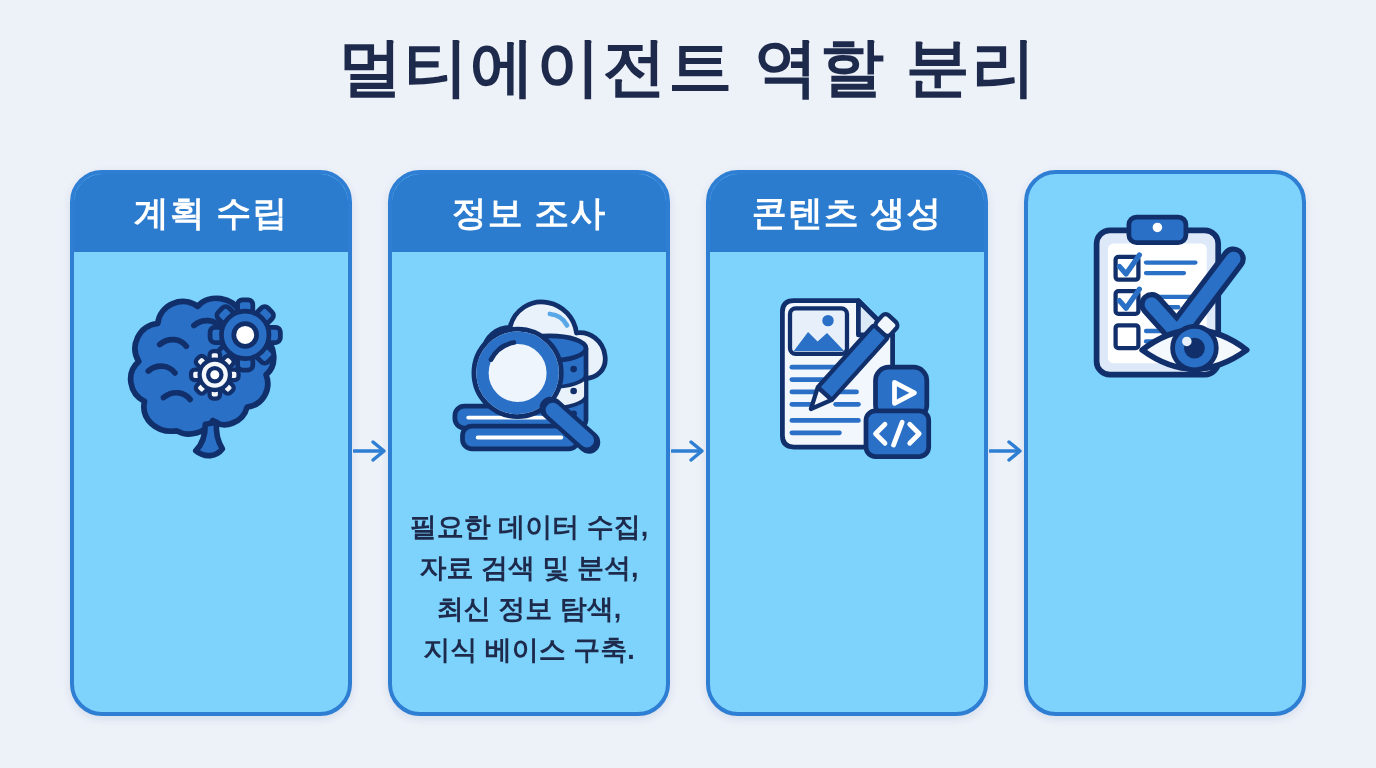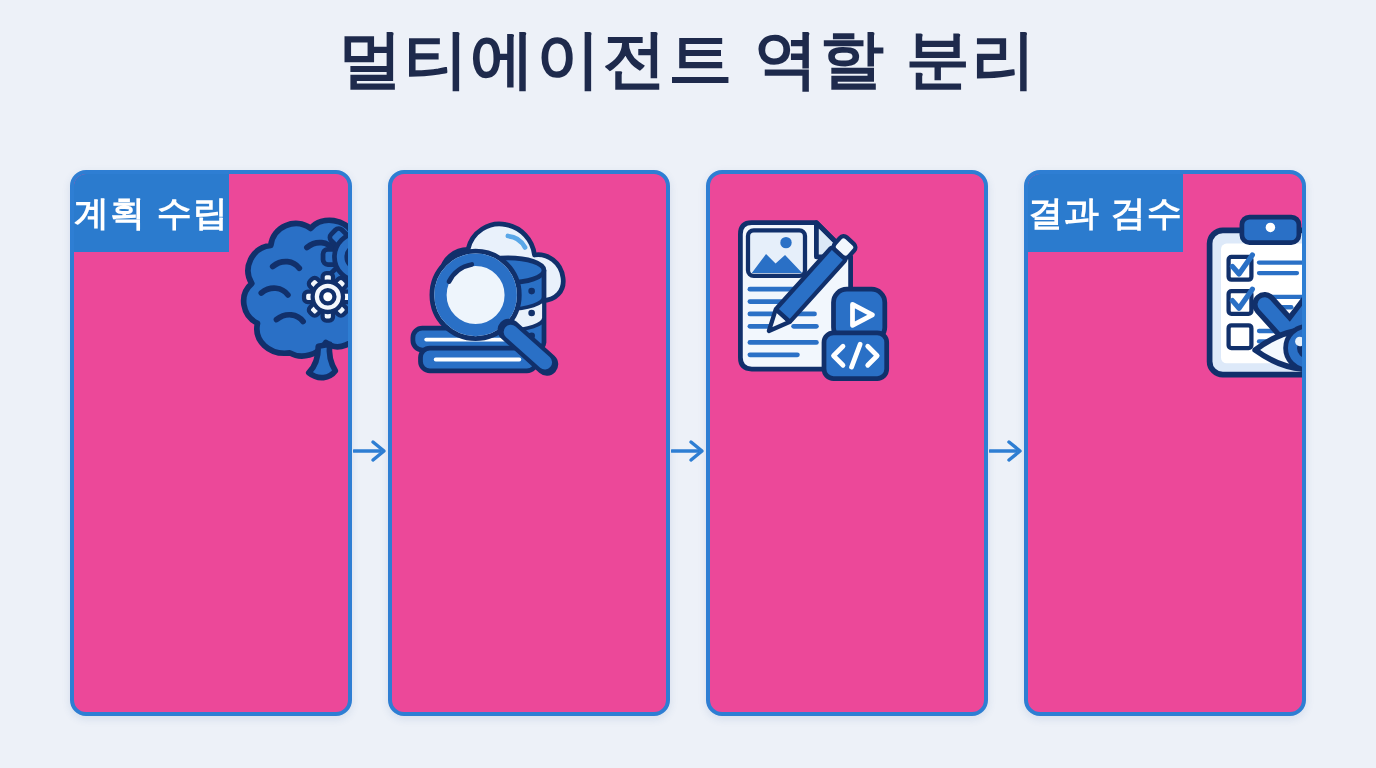--- a/index.html
+++ b/index.html
@@ -5,44 +5,44 @@
   * { margin:0; padding:0; box-sizing:border-box; }
   html,body { width:1376px; height:768px; }
   body {
     background:#edf1f8;
     font-family:"Liberation Sans", sans-serif;
     overflow:hidden;
   }
   .stage { position:relative; width:1376px; height:768px; }
 
   .page-title {
-    padding-top:16px;
+    padding-top:24px;
     text-align:center;
     font-size:64px;
     font-weight:900;
     letter-spacing:2px;
     color:#1e2a4c;
   }
 
   .cards {
     position:absolute;
     left:0; right:0; top:170px;
     display:flex;
     justify-content:center;
     align-items:flex-start;
   }
   .card {
     width:282px;
     height:546px;
-    background:#ec4899;
+    background:#7dd3fc;
     border:4px solid #2e7ed3;
-    border-radius:16px;
+    border-radius:32px;
     overflow:hidden;
     display:flex;
-    flex-direction:row;
+    flex-direction:column;
     box-shadow:0 3px 9px rgba(40,80,150,0.12);
     flex:none;
   }
   .card-header {
     height:78px;
     flex:none;
     background:#2b7bce;
     display:flex;
     align-items:center;
     justify-content:center;
@@ -137,20 +137,23 @@
     <div class="arrow-cell">
       <svg width="34" height="26" viewBox="0 0 34 26">
         <g fill="none" stroke="#2e7ed3" stroke-width="3.5" stroke-linecap="round" stroke-linejoin="round">
           <path d="M1,13 H27"></path>
           <path d="M20,4 L31,13 L20,22"></path>
         </g>
       </svg>
     </div>
 
     <div class="card">
+      <div class="card-header">
+        <span class="card-header-title">정보 조사</span>
+      </div>
       <div class="icon-area">
         <svg width="190" height="190" viewBox="0 0 200 200">
 
           <path d="M80,108 C62,108 50,94 52,78 C54,64 66,54 80,54 C84,36 102,24 120,28 C136,31 148,44 150,60 C164,58 178,68 180,84 C182,98 172,108 158,108 Z" fill="#e9f1fb" stroke="#11306b" stroke-width="5" stroke-linejoin="round"></path>
           <path d="M122,40 A22,22 0 0 1 140,52" stroke="#5aa7e8" stroke-width="5" fill="none" stroke-linecap="round"></path>
 
           <path d="M84,76 L84,152 A38,13 0 0 0 160,152 L160,76" fill="#2a70c6" stroke="#11306b" stroke-width="5"></path>
           <ellipse cx="122" cy="76" rx="38" ry="13" fill="#2a70c6" stroke="#11306b" stroke-width="5"></ellipse>
           <path d="M84,104 A38,13 0 0 0 160,104 L160,126 A38,13 0 0 1 84,126 Z" fill="#e9f1fb" stroke="#11306b" stroke-width="4"></path>
           <circle cx="147" cy="98" r="3.5" fill="#11306b"></circle>
@@ -163,33 +166,42 @@
           </g>
           <path d="M36,149 H118" stroke="#ffffff" stroke-width="4" stroke-linecap="round"></path>
           <path d="M46,170 H134" stroke="#ffffff" stroke-width="4" stroke-linecap="round"></path>
 
           <circle cx="88" cy="102" r="46" fill="#eef5fc" stroke="#11306b" stroke-width="5"></circle>
           <circle cx="88" cy="102" r="37" fill="none" stroke="#2a70c6" stroke-width="13"></circle>
           <path d="M60,88 A34,34 0 0 1 84,70" stroke="#11306b" stroke-width="5" fill="none" stroke-linecap="round"></path>
           <line x1="123" y1="139" x2="163" y2="175" stroke="#11306b" stroke-width="24" stroke-linecap="round"></line>
           <line x1="125" y1="141" x2="161" y2="173" stroke="#2a70c6" stroke-width="15" stroke-linecap="round"></line>
         </svg>
+      </div>
+      <div class="desc-area">
+        <div class="desc">필요한 데이터 수집,
+자료 검색 및 분석,
+최신 정보 탐색,
+지식 베이스 구축.</div>
       </div>
     </div>
 
     <div class="arrow-cell">
       <svg width="34" height="26" viewBox="0 0 34 26">
         <g fill="none" stroke="#2e7ed3" stroke-width="3.5" stroke-linecap="round" stroke-linejoin="round">
           <path d="M1,13 H27"></path>
           <path d="M20,4 L31,13 L20,22"></path>
         </g>
       </svg>
     </div>
 
     <div class="card">
+      <div class="card-header">
+        <span class="card-header-title">콘텐츠 생성</span>
+      </div>
       <div class="icon-area">
         <svg width="190" height="190" viewBox="0 0 200 200">
 
           <path d="M32,38 Q32,26 44,26 L112,26 L148,62 L148,168 Q148,180 136,180 L44,180 Q32,180 32,168 Z" fill="#f2f7fd" stroke="#11306b" stroke-width="5" stroke-linejoin="round"></path>
           <path d="M112,26 L112,62 L148,62 Z" fill="#dce9f7" stroke="#11306b" stroke-width="5" stroke-linejoin="round"></path>
 
           <rect x="40" y="34" width="60" height="48" rx="6" fill="#e6effa" stroke="#11306b" stroke-width="4.5"></rect>
           <circle cx="80" cy="47" r="6" fill="#2a70c6"></circle>
           <path d="M44,79 L59,59 L69,69 L79,60 L97,79 Z" fill="#2a70c6"></path>
 
@@ -226,23 +238,20 @@
     <div class="arrow-cell">
       <svg width="34" height="26" viewBox="0 0 34 26">
         <g fill="none" stroke="#2e7ed3" stroke-width="3.5" stroke-linecap="round" stroke-linejoin="round">
           <path d="M1,13 H27"></path>
           <path d="M20,4 L31,13 L20,22"></path>
         </g>
       </svg>
     </div>
 
     <div class="card">
-      <div class="card-header">
-        <span class="card-header-title">결과 검수</span>
-      </div>
       <div class="icon-area">
         <svg width="190" height="190" viewBox="0 0 200 200">
 
           <rect x="28" y="34" width="128" height="152" rx="14" fill="#dde9f9" stroke="#11306b" stroke-width="6"></rect>
           <rect x="40" y="48" width="104" height="126" rx="6" fill="#ffffff"></rect>
           <rect x="62" y="20" width="60" height="27" rx="8" fill="#2a70c6" stroke="#11306b" stroke-width="5"></rect>
           <circle cx="92" cy="31" r="5" fill="#ffffff"></circle>
 
           <g fill="#ffffff" stroke="#11306b" stroke-width="4.5">
             <rect x="48" y="62" width="24" height="24" rx="3"></rect>

